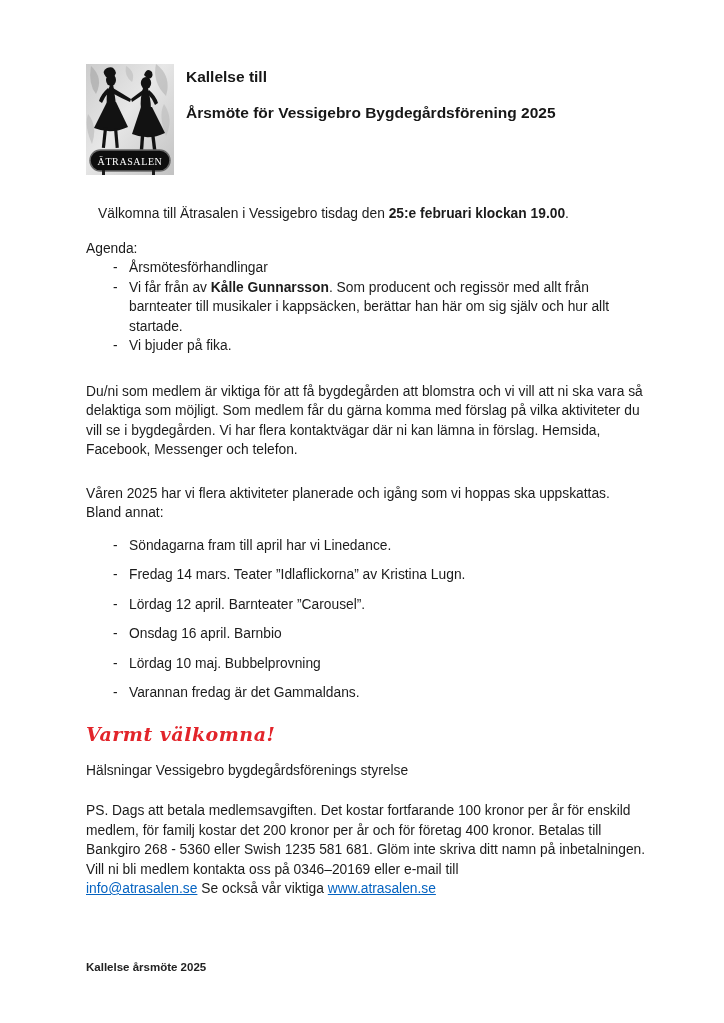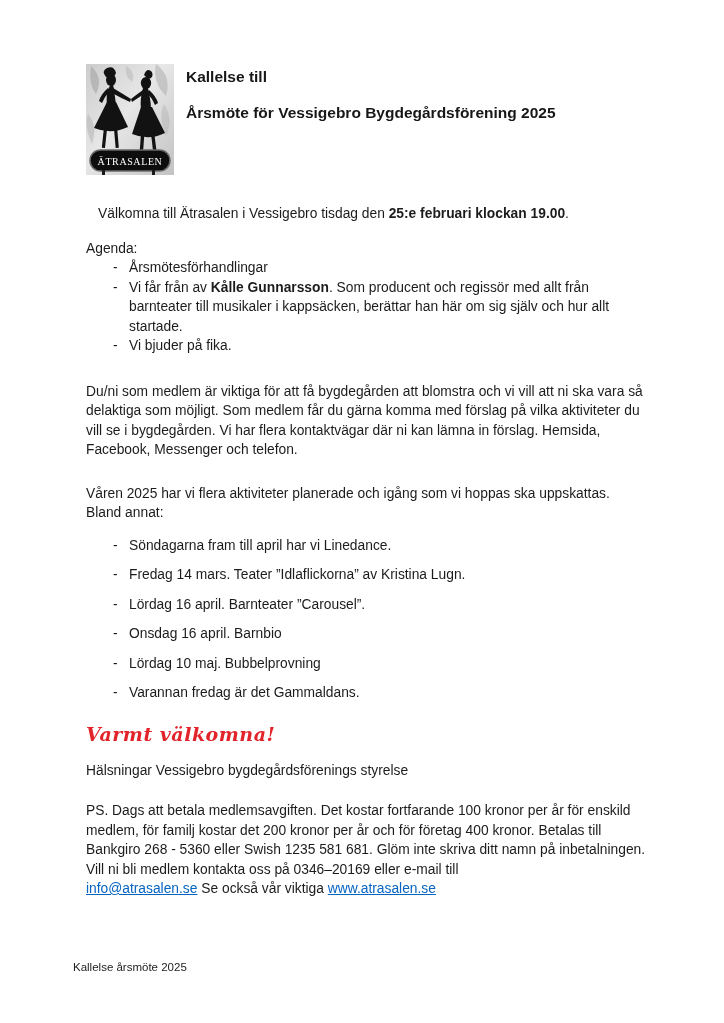--- a/index.html
+++ b/index.html
@@ -55,23 +55,24 @@
 
   .p-ps { margin-top:21px; }
   .link {
     color:#0563c1;
     text-decoration:underline;
     cursor:pointer;
   }
 
   .footer {
     position:absolute;
-    left:73px; top:961px;
+    left:86px; top:961px;
     font-size:11.5px;
     color:#222222;
+    font-weight:bold;
   }
 </style>
 </head>
 <body>
 
 <div class="page">
 
   <div class="header-row">
     <div class="logo-box">
       <svg viewBox="0 0 88 111" width="88" height="111">
@@ -151,21 +152,21 @@
       <div class="bullet-item">
         <span class="dash">-</span>
         <span class="bullet-text">Söndagarna fram till april har vi Linedance.</span>
       </div>
       <div class="bullet-item">
         <span class="dash">-</span>
         <span class="bullet-text">Fredag 14 mars. Teater ”Idlaflickorna” av Kristina Lugn.</span>
       </div>
       <div class="bullet-item">
         <span class="dash">-</span>
-        <span class="bullet-text">Lördag 16 april. Barnteater ”Carousel”.</span>
+        <span class="bullet-text">Lördag 12 april. Barnteater ”Carousel”.</span>
       </div>
       <div class="bullet-item">
         <span class="dash">-</span>
         <span class="bullet-text">Onsdag 16 april. Barnbio</span>
       </div>
       <div class="bullet-item">
         <span class="dash">-</span>
         <span class="bullet-text">Lördag 10 maj. Bubbelprovning</span>
       </div>
       <div class="bullet-item">

